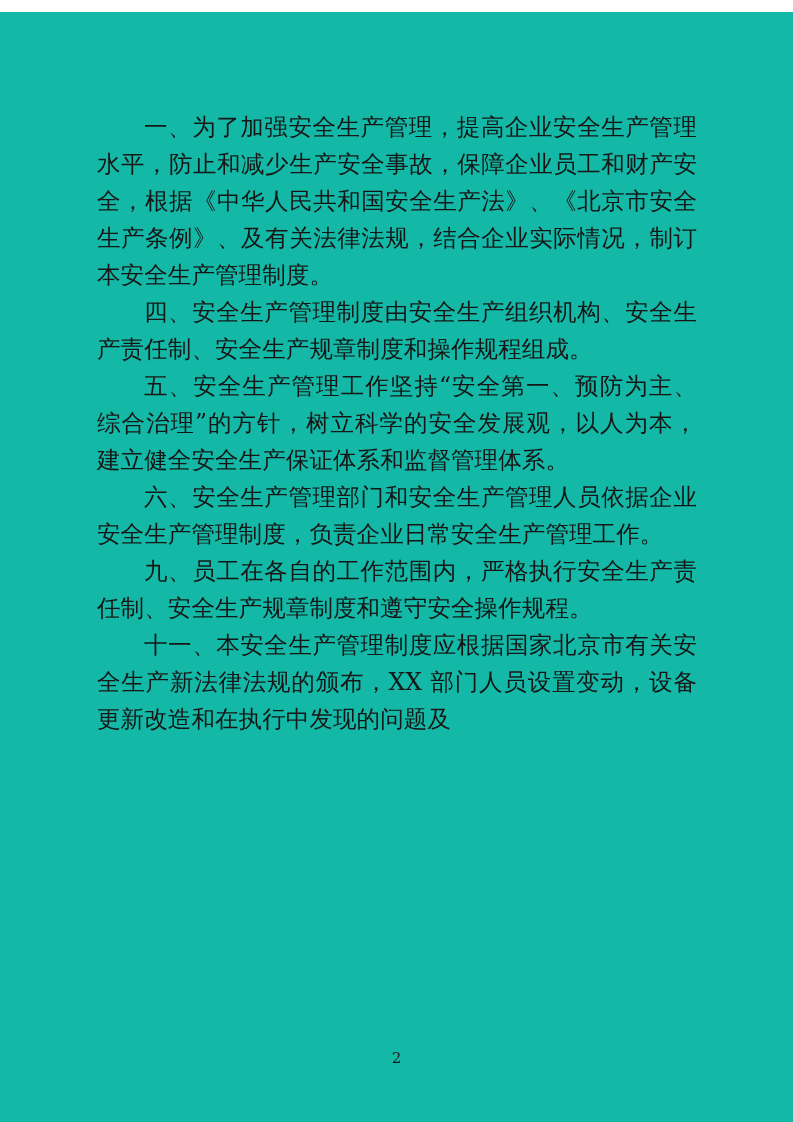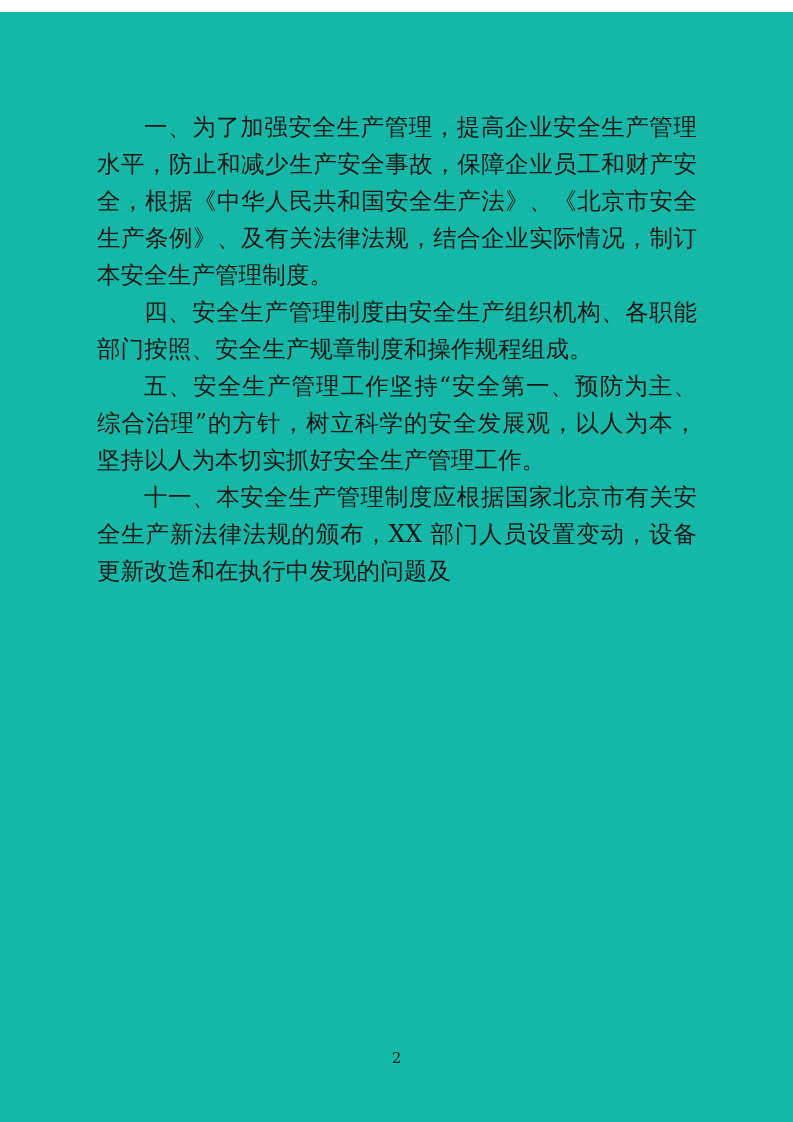--- a/index.html
+++ b/index.html
@@ -59,22 +59,24 @@
     color: #1a1a1a;
   }
 </style>
 </head>
 <body>
 
 <div class="page">
 
   <div class="doc-body">
     <p class="doc-paragraph">一、为了加强安全生产管理，提高企业安全生产管理水平，防止和减少生产安全事故，保障企业员工和财产安全，根据《中华人民共和国安全生产法》、《北京市安全生产条例》、及有关法律法规，结合企业实际情况，制订本安全生产管理制度。</p>
-    <p class="doc-paragraph">四、安全生产管理制度由安全生产组织机构、各职能部门按照、安全生产规章制度和操作规程组成。</p>
-    <p class="doc-paragraph">五、安全生产管理工作坚持“安全第一、预防为主、综合治理”的方针，树立科学的安全发展观，以人为本，坚持以人为本切实抓好安全生产管理工作。</p>
+    <p class="doc-paragraph">四、安全生产管理制度由安全生产组织机构、安全生产责任制、安全生产规章制度和操作规程组成。</p>
+    <p class="doc-paragraph">五、安全生产管理工作坚持“安全第一、预防为主、综合治理”的方针，树立科学的安全发展观，以人为本，建立健全安全生产保证体系和监督管理体系。</p>
+    <p class="doc-paragraph">六、安全生产管理部门和安全生产管理人员依据企业安全生产管理制度，负责企业日常安全生产管理工作。</p>
+    <p class="doc-paragraph">九、员工在各自的工作范围内，严格执行安全生产责任制、安全生产规章制度和遵守安全操作规程。</p>
     <p class="doc-paragraph">十一、本安全生产管理制度应根据国家北京市有关安全生产新法律法规的颁布，XX 部门人员设置变动，设备更新改造和在执行中发现的问题及</p>
   </div>
 
   <div class="page-footer">
     <span class="page-number">2</span>
   </div>
 
 </div>
 
 </body></html>

